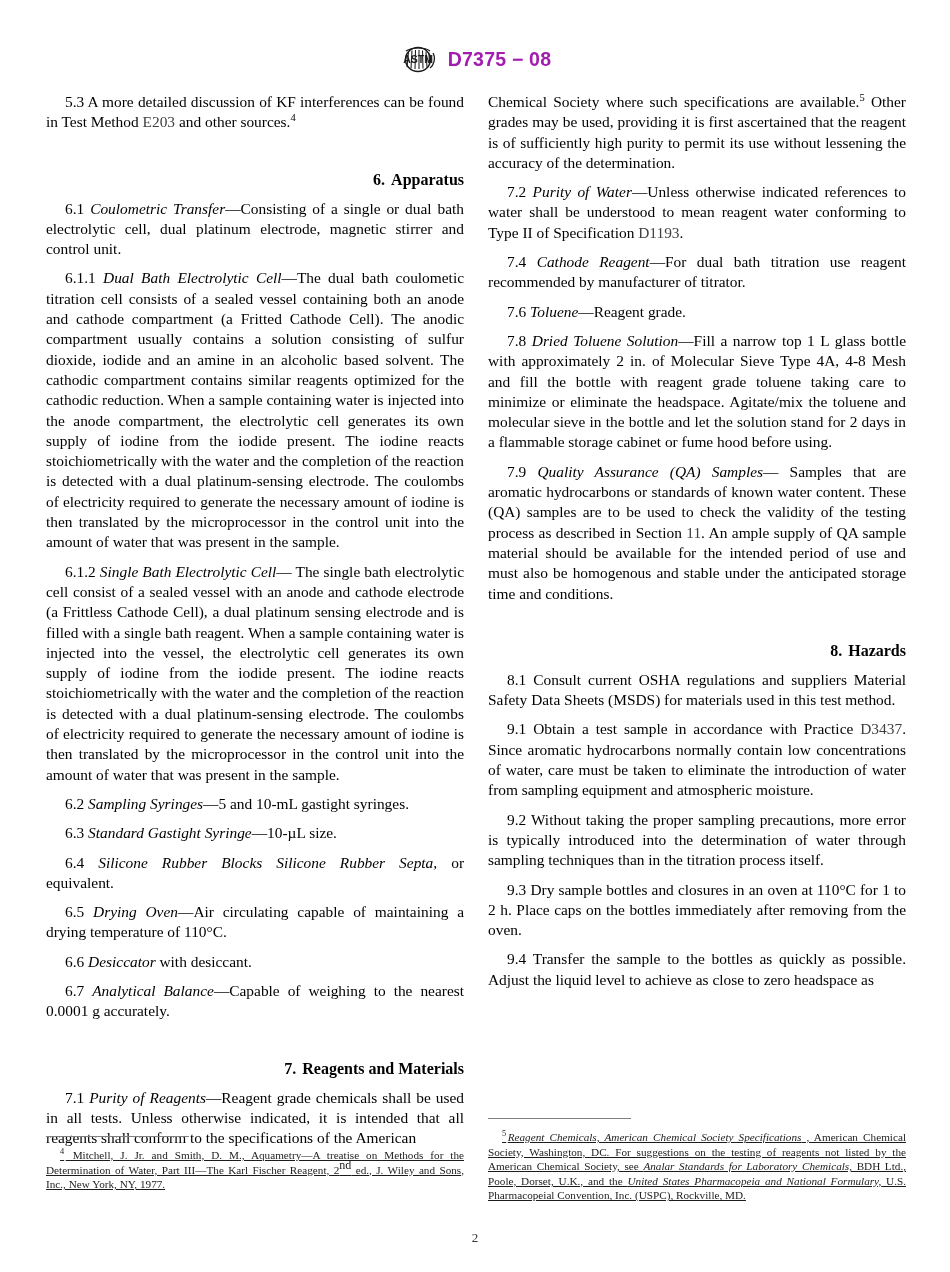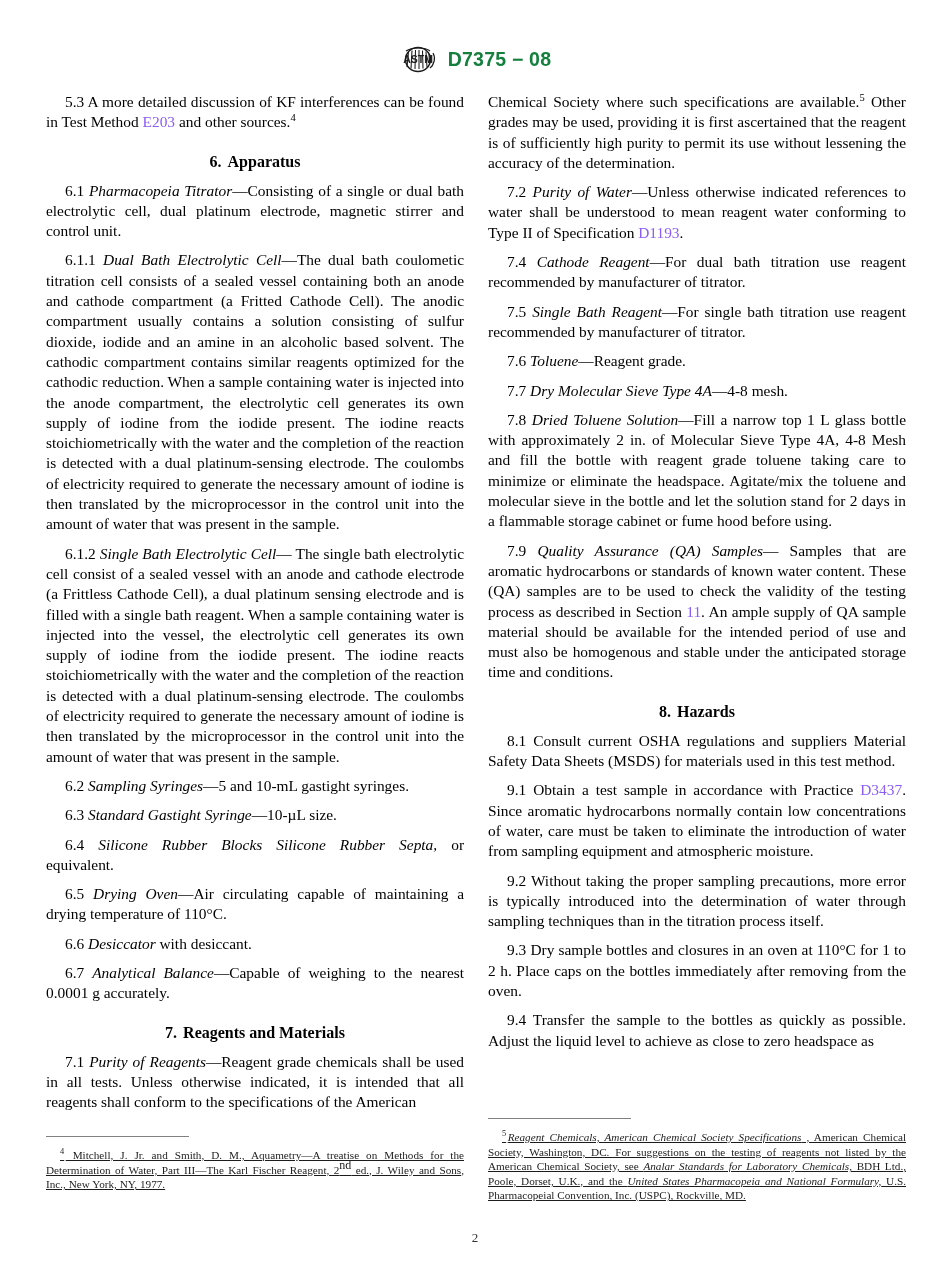--- a/index.html
+++ b/index.html
@@ -39,21 +39,21 @@
     width: 40px;
     height: 27px;
     display: inline-block;
     vertical-align: middle;
   }
   .doc-designation {
     font-family: "Liberation Sans", "DejaVu Sans", sans-serif;
     font-weight: bold;
     font-size: 19.5px;
     letter-spacing: 0.2px;
-    color: #15803d;
+    color: #a21caf;
   }
 
   
   .columns {
     position: absolute;
     top: 92px;
     left: 46px;
     width: 860px;
     height: 1030px;
   }
@@ -76,29 +76,29 @@
     hyphens: none;
   }
   p.para.cont { text-indent: 0; }
   p.para + p.para { margin-top: 9px; }
 
   h2.section-head {
     font-family: "Liberation Serif", "DejaVu Serif", serif;
     font-weight: bold;
     font-size: 16px;
     line-height: 20px;
-    margin: 19px 0 9px 0;
+    margin: 37px 0 9px 0;
     text-indent: 0;
-    text-align: center;
+    text-align: right;
   }
   h2.section-head .num { margin-right: 6px; }
 
   i.it { font-style: italic; }
   .link {
-    color: #8b5cf6;
+    color: #404040;
     text-decoration: none;
   }
   sup.fn {
     font-size: 10.5px;
     vertical-align: super;
     line-height: 0;
   }
 
   
   .footnotes {
@@ -174,21 +174,21 @@
   </div>
 
   <div class="columns">
 
     <div class="col col-left">
 
       <p class="para"><span>5.3 A more detailed discussion of KF interferences can be found in Test Method </span><a class="link" href="#">E203</a><span> and other sources.</span><sup class="fn">4</sup></p>
 
       <h2 class="section-head"><span class="num">6.</span><span>Apparatus</span></h2>
 
-      <p class="para"><span>6.1 </span><i class="it">Pharmacopeia Titrator</i><span>—Consisting of a single or dual bath electrolytic cell, dual platinum electrode, magnetic stirrer and control unit.</span></p>
+      <p class="para"><span>6.1 </span><i class="it">Coulometric Transfer</i><span>—Consisting of a single or dual bath electrolytic cell, dual platinum electrode, magnetic stirrer and control unit.</span></p>
 
       <p class="para"><span>6.1.1 </span><i class="it">Dual Bath Electrolytic Cell</i><span>—The dual bath coulometic titration cell consists of a sealed vessel containing both an anode and cathode compartment (a Fritted Cathode Cell). The anodic compartment usually contains a solution consisting of sulfur dioxide, iodide and an amine in an alcoholic based solvent. The cathodic compartment contains similar reagents optimized for the cathodic reduction. When a sample containing water is injected into the anode compartment, the electrolytic cell generates its own supply of iodine from the iodide present. The iodine reacts stoichiometrically with the water and the completion of the reaction is detected with a dual platinum-sensing electrode. The coulombs of electricity required to generate the necessary amount of iodine is then translated by the microprocessor in the control unit into the amount of water that was present in the sample.</span></p>
 
       <p class="para"><span>6.1.2 </span><i class="it">Single Bath Electrolytic Cell</i><span>— The single bath electrolytic cell consist of a sealed vessel with an anode and cathode electrode (a Frittless Cathode Cell), a dual platinum sensing electrode and is filled with a single bath reagent. When a sample containing water is injected into the vessel, the electrolytic cell generates its own supply of iodine from the iodide present. The iodine reacts stoichiometrically with the water and the completion of the reaction is detected with a dual platinum-sensing electrode. The coulombs of electricity required to generate the necessary amount of iodine is then translated by the microprocessor in the control unit into the amount of water that was present in the sample.</span></p>
 
       <p class="para"><span>6.2 </span><i class="it">Sampling Syringes</i><span>—5 and 10-mL gastight syringes.</span></p>
 
       <p class="para"><span>6.3 </span><i class="it">Standard Gastight Syringe</i><span>—10-µL size.</span></p>
 
       <p class="para"><span>6.4 </span><i class="it">Silicone Rubber Blocks Silicone Rubber Septa,</i><span> or equivalent.</span></p>
@@ -206,25 +206,23 @@
 
     <div class="col col-right">
 
       <p class="para cont"><span>Chemical Society where such specifications are available.</span><sup class="fn">5</sup><span> Other grades may be used, providing it is first ascertained that the reagent is of sufficiently high purity to permit its use without lessening the accuracy of the determination.</span></p>
 
       <p class="para"><span>7.2 </span><i class="it">Purity of Water</i><span>—Unless otherwise indicated references to water shall be understood to mean reagent water conforming to Type II of Specification </span><a class="link" href="#">D1193</a><span>.</span></p>
 
 
       <p class="para"><span>7.4 </span><i class="it">Cathode Reagent</i><span>—For dual bath titration use reagent recommended by manufacturer of titrator.</span></p>
 
-      <p class="para"><span>7.5 </span><i class="it">Single Bath Reagent</i><span>—For single bath titration use reagent recommended by manufacturer of titrator.</span></p>
 
       <p class="para"><span>7.6 </span><i class="it">Toluene</i><span>—Reagent grade.</span></p>
 
-      <p class="para"><span>7.7 </span><i class="it">Dry Molecular Sieve Type 4A</i><span>—4-8 mesh.</span></p>
 
       <p class="para"><span>7.8 </span><i class="it">Dried Toluene Solution</i><span>—Fill a narrow top 1 L glass bottle with approximately 2 in. of Molecular Sieve Type 4A, 4-8 Mesh and fill the bottle with reagent grade toluene taking care to minimize or eliminate the headspace. Agitate/mix the toluene and molecular sieve in the bottle and let the solution stand for 2 days in a flammable storage cabinet or fume hood before using.</span></p>
 
       <p class="para"><span>7.9 </span><i class="it">Quality Assurance (QA) Samples</i><span>— Samples that are aromatic hydrocarbons or standards of known water content. These (QA) samples are to be used to check the validity of the testing process as described in Section </span><a class="link" href="#">11</a><span>. An ample supply of QA sample material should be available for the intended period of use and must also be homogenous and stable under the anticipated storage time and conditions.</span></p>
 
       <h2 class="section-head"><span class="num">8.</span><span>Hazards</span></h2>
 
       <p class="para">8.1 Consult current OSHA regulations and suppliers Material Safety Data Sheets (MSDS) for materials used in this test method.</p>
 
 

